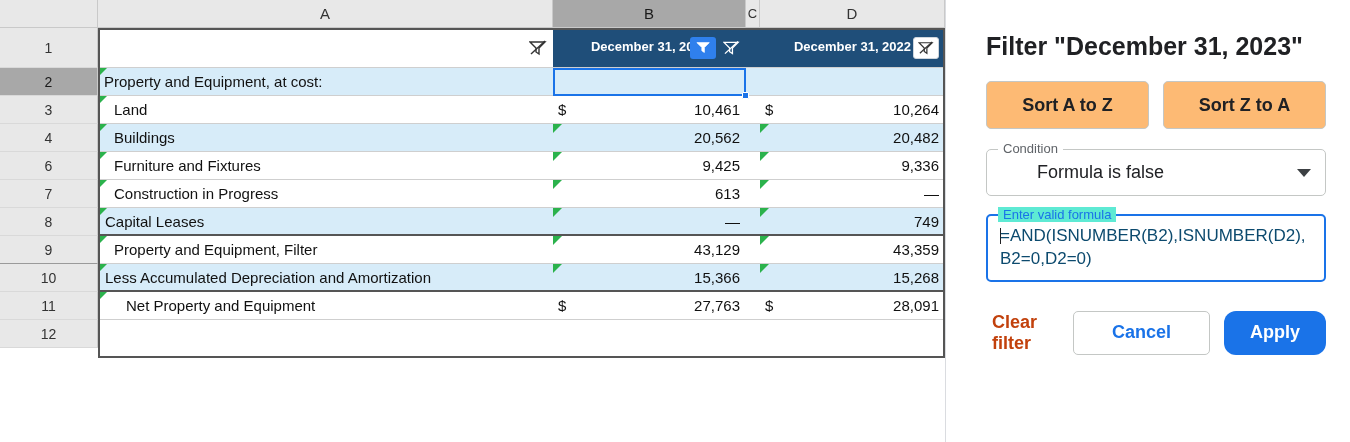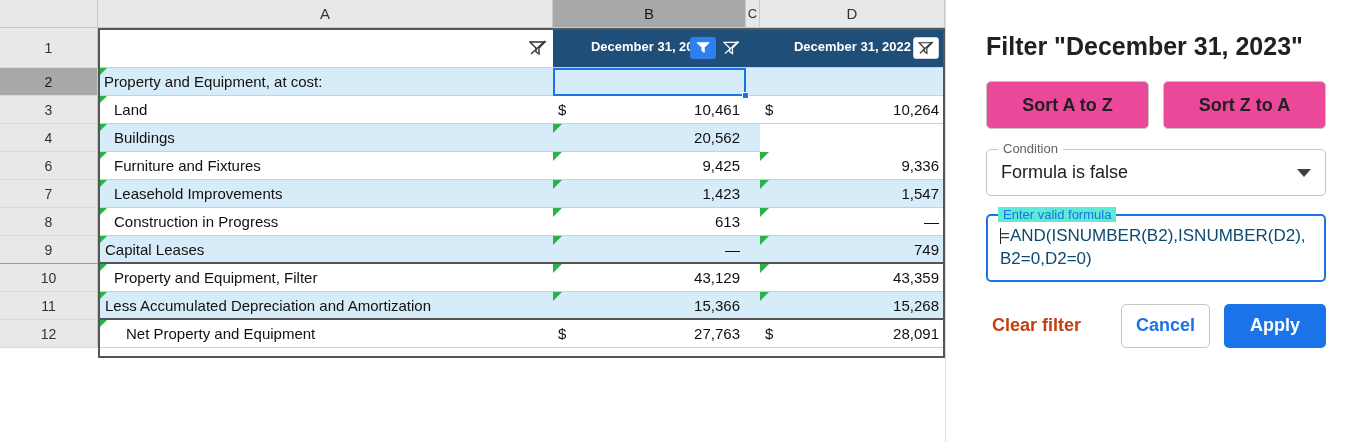--- a/index.html
+++ b/index.html
@@ -110,33 +110,33 @@
     position: absolute; left: 945px; top: 0; width: 405px; height: 442px;
     background: #ffffff; border-left: 1px solid #dadce0;
     padding: 24px 24px 0 40px;
   }
   .panel-title {
     font-size: 25px; font-weight: bold; color: #202124; margin: 8px 0 20px 0;
   }
   .sort-row { display: flex; gap: 14px; margin-bottom: 20px; }
   .sort-btn {
     flex: 1; height: 48px; border: 1px solid #c4c7c5; border-radius: 5px;
-    background: #ec4899; color: #202124; font-size: 18px; font-weight: bold;
+    background: #fdba74; color: #202124; font-size: 18px; font-weight: bold;
     display: flex; align-items: center; justify-content: center; cursor: pointer;
   }
   .field {
     position: relative; border: 1px solid #c4c7c5; border-radius: 5px;
     height: 47px; margin-bottom: 18px; display: flex; align-items: center;
     padding: 0 14px;
   }
   .field .legend {
     position: absolute; top: -9px; left: 11px; background: #fff; padding: 0 5px;
     font-size: 13px; color: #5f6368;
   }
-  .field .value { font-size: 18px; color: #202124; }
+  .field .value { font-size: 18px; color: #202124; margin-left: 36px; }
   .caret {
     position: absolute; right: 14px; top: 50%; transform: translateY(-50%);
     width: 0; height: 0; border-left: 7px solid transparent;
     border-right: 7px solid transparent; border-top: 8px solid #3c4043;
   }
   .formula-field {
     position: relative; border: 2px solid #1a73e8; border-radius: 5px;
     min-height: 66px; margin-bottom: 22px; padding: 9px 12px;
   }
   .formula-field .legend {
@@ -150,26 +150,26 @@
     display: inline-block; width: 1px; height: 16px; background: #202124;
     vertical-align: -3px; margin-right: -1px;
   }
   .actions { display: flex; align-items: center; gap: 14px; }
   .link-btn {
     color: #c2410c; font-size: 18px; font-weight: bold; cursor: pointer;
     padding: 8px 6px; margin-right: auto;
   }
   .outline-btn {
     border: 1px solid #c4c7c5; border-radius: 5px; color: #1a73e8;
-    font-size: 18px; font-weight: bold; height: 44px; padding: 0 14px;
+    font-size: 18px; font-weight: bold; height: 44px; padding: 0 38px;
     display: flex; align-items: center; justify-content: center; cursor: pointer;
     background: #fff;
   }
   .primary-btn {
-    background: #1a73e8; border-radius: 5px; color: #fff; font-size: 18px;
+    background: #1a73e8; border-radius: 12px; color: #fff; font-size: 18px;
     font-weight: bold; height: 44px; padding: 0 26px;
     display: flex; align-items: center; justify-content: center; cursor: pointer;
   }
 </style>
 </head>
 <body>
 
 <div id="app">
 
   <div id="sheet">
@@ -266,53 +266,42 @@
       <div class="row">
         <div class="cell a band indent">
           <span class="gflag"></span>
           <span>Buildings</span>
         </div>
         <div class="cell b band money">
           <span class="gflag"></span>
           <span>20,562</span>
         </div>
         <div class="cell c band"></div>
+        <div class="cell d band money">
+          <span class="gflag"></span>
+          <span>20,482</span>
+        </div>
       </div>
 
       <div class="row">
         <div class="cell a indent">
           <span class="gflag"></span>
           <span>Furniture and Fixtures</span>
         </div>
         <div class="cell b money">
           <span class="gflag"></span>
           <span>9,425</span>
         </div>
         <div class="cell c"></div>
         <div class="cell d money">
           <span class="gflag"></span>
           <span>9,336</span>
         </div>
       </div>
 
-      <div class="row">
-        <div class="cell a band indent">
-          <span class="gflag"></span>
-          <span>Leasehold Improvements</span>
-        </div>
-        <div class="cell b band money">
-          <span class="gflag"></span>
-          <span>1,423</span>
-        </div>
-        <div class="cell c band"></div>
-        <div class="cell d band money">
-          <span class="gflag"></span>
-          <span>1,547</span>
-        </div>
-      </div>
 
       <div class="row">
         <div class="cell a indent">
           <span class="gflag"></span>
           <span>Construction in Progress</span>
         </div>
         <div class="cell b money">
           <span class="gflag"></span>
           <span>613</span>
         </div>

